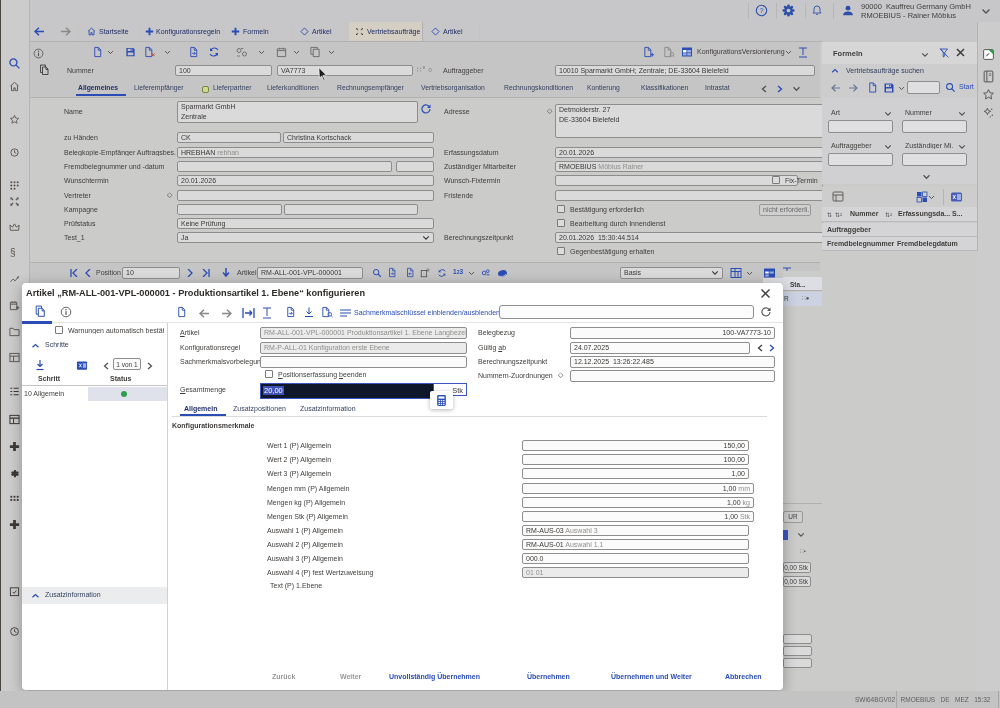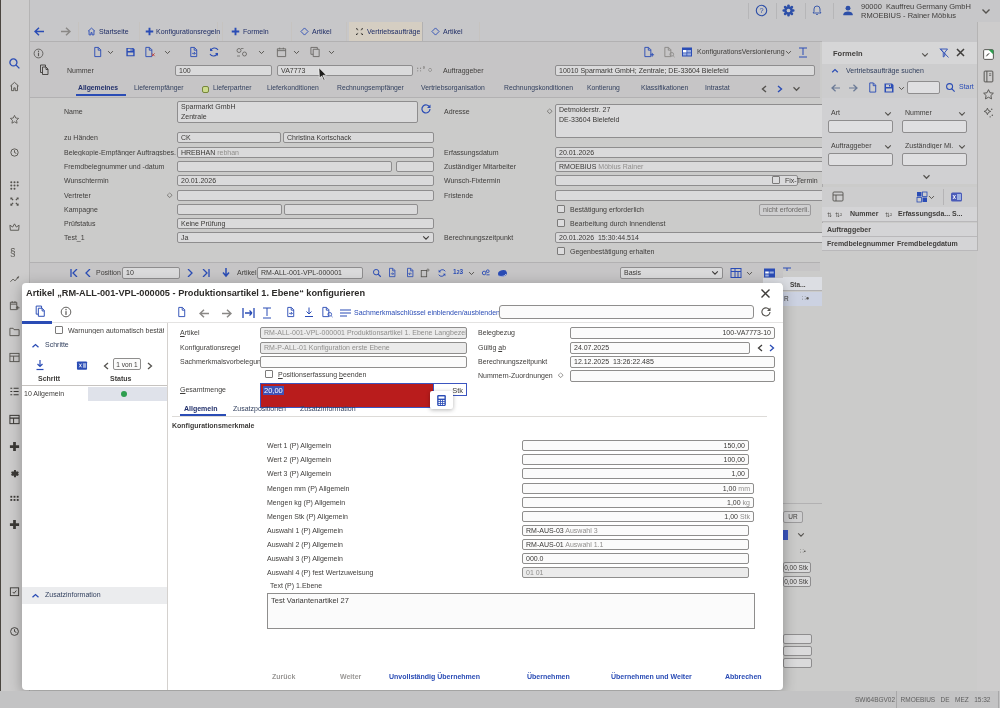--- a/index.html
+++ b/index.html
@@ -584,21 +584,21 @@
     </svg>
   <svg class="icon" style="left:5px;top:84px;" width="13" height="13" viewBox="0 0 24 24">
       <path fill="none" stroke="#53524f" stroke-width="1.7" d="M10 4l1.8 4.2L16 10l-4.2 1.8L10 16l-1.8-4.2L4 10l4.2-1.8z"></path>
       <circle cx="18" cy="6" r="1.3" fill="#53524f"></circle>
       <circle cx="19" cy="17" r="1.3" fill="#53524f"></circle>
       <circle cx="15" cy="20" r="1.3" fill="#53524f"></circle>
     </svg>
 </div>
 
 <div class="ab" id="modal" style="left:22px;top:283px;width:761px;height:407px;background:#ffffff;border-radius:4px;box-shadow:0 3px 14px rgba(0,0,0,0.30);">
-  <div class="ab" style="left:4px;top:5px;font-size:9.2px;font-weight:bold;color:#2d2b29;">Artikel „RM-ALL-001-VPL-000005 - Produktionsartikel 1. Ebene“ konfigurieren</div>
+  <div class="ab" style="left:4px;top:5px;font-size:9.2px;font-weight:bold;color:#2d2b29;">Artikel „RM-ALL-001-VPL-000001 - Produktionsartikel 1. Ebene“ konfigurieren</div>
   <svg class="icon" style="left:738px;top:5px;" width="11" height="11" viewBox="0 0 11 11">
       <path d="M1.5 1.5l8 8M9.5 1.5l-8 8" stroke="#3f3d3b" stroke-width="1.4" fill="none"></path>
     </svg>
 
   <svg class="icon" style="left:12px;top:22px;" width="13" height="14" viewBox="0 0 22 26">
       <path fill="none" stroke="#2a4cb5" stroke-width="1.8" d="M7 6h7l4 4v11H7zM14 6.5V11h4"></path>
       <path fill="none" stroke="#2a4cb5" stroke-width="1.8" d="M13 6V2H3v15h4"></path>
     </svg>
   <div class="ab" style="left:0;top:39px;width:761px;height:1px;background:#e4e3e2;"></div>
     <div class="ab" style="left:0;top:38px;width:30px;height:2.5px;background:#2a4cb5;"></div>
@@ -700,21 +700,21 @@
   <div class="lbl" style="left:158px;top:75px;">Sachmerkmalsvorbelegung</div>
   <div class="inp" style="left:238px;top:73px;width:207px;height:12px;"></div>
   <div class="lbl" style="left:456px;top:75px;">Berechnungszeitpunkt</div>
   <div class="inp" style="left:548px;top:73px;width:205px;height:12px;line-height:10px;">12.12.2025&nbsp; 13:26:22.485</div>
   <div class="chk" style="left:243px;top:87px;"></div>
   <div class="lbl" style="left:256px;top:88px;"><span style="text-decoration:underline">P</span>ositionserfassung <span style="text-decoration:underline">b</span>eenden</div>
   <div class="lbl" style="left:456px;top:89px;">Nummern-Zuordnungen</div>
   <div class="lbl" style="left:536px;top:88px;color:#55534f;">◇</div>
   <div class="inp" style="left:548px;top:87px;width:205px;height:12px;"></div>
   <div class="lbl" style="left:158px;top:103px;"><span style="text-decoration:underline">G</span>esamtmenge</div>
-  <div class="ab" style="left:238px;top:100px;width:173px;height:25px;background:#b91c1c;border:1.5px solid #3b55c0;border-right:none;">
+  <div class="ab" style="left:238px;top:100px;width:173px;height:16px;background:#0f172a;border:1.5px solid #3b55c0;border-right:none;">
       <span style="position:absolute;left:2px;top:1.5px;font-size:7.5px;background:#3f51b5;color:#fff;padding:0 1px;">20,00</span>
     </div>
   <div class="ab" style="left:411px;top:100px;width:34px;height:13px;background:#fff;border:1.5px solid #3b55c0;font-size:7.5px;color:#3f3d3b;text-align:right;padding:1.5px 3px 0 0;">Stk</div>
   <div class="ab" style="left:408px;top:108px;width:23px;height:18px;background:#fff;box-shadow:0 1px 4px rgba(0,0,0,0.3);border-radius:2px;">
       <svg style="position:absolute;left:5px;top:3px;" width="13" height="13" viewBox="0 0 24 24">
         <rect x="4" y="2" width="16" height="20" rx="2" fill="#2a4cb5"></rect>
         <rect x="6.5" y="4.5" width="11" height="4" fill="#fff"></rect>
         <g fill="#fff">
           <rect x="6.5" y="11" width="2.6" height="2.2"></rect>
           <rect x="10.7" y="11" width="2.6" height="2.2"></rect>
@@ -750,21 +750,20 @@
   <div class="inp" style="left:500px;top:228px;width:232px;height:11px;text-align:right;">1,00 <span style="color:#908e8c">Stk</span></div>
   <div class="lbl" style="left:245px;top:244px;">Auswahl 1 (P) Allgemein</div>
   <div class="inp" style="left:500px;top:242px;width:227px;height:11px;">RM-AUS-03 <span style="color:#908e8c">Auswahl 3</span></div>
   <div class="lbl" style="left:245px;top:258px;">Auswahl 2 (P) Allgemein</div>
   <div class="inp" style="left:500px;top:256px;width:227px;height:11px;">RM-AUS-01 <span style="color:#908e8c">Auswahl 1.1</span></div>
   <div class="lbl" style="left:245px;top:272px;">Auswahl 3 (P) Allgemein</div>
   <div class="inp" style="left:500px;top:270px;width:227px;height:11px;">000.0</div>
   <div class="lbl" style="left:245px;top:286px;">Auswahl 4 (P) fest Wertzuweisung</div>
   <div class="inp dis" style="left:500px;top:284px;width:227px;height:11px;">01 01</div>
   <div class="lbl" style="left:248px;top:299px;">Text (P) 1.Ebene</div>
-  <div class="ab" style="left:245px;top:310px;width:488px;height:36px;background:#fbfbfb;border:1px solid #8f8e8d;font-size:7.5px;color:#3a3836;padding:2px 3px;">Test Variantenartikel 27</div>
   <div class="ab" style="left:250px;top:390px;font-size:7px;font-weight:bold;color:#9a9896;">Zurück</div>
   <div class="ab" style="left:318px;top:390px;font-size:7px;font-weight:bold;color:#9a9896;">Weiter</div>
   <div class="ab" style="left:367px;top:390px;font-size:7px;font-weight:bold;color:#2a4cb5;">Unvollständig Übernehmen</div>
   <div class="ab" style="left:505px;top:390px;font-size:7px;font-weight:bold;color:#2a4cb5;">Übernehmen</div>
   <div class="ab" style="left:589px;top:390px;font-size:7px;font-weight:bold;color:#2a4cb5;">Übernehmen und Weiter</div>
   <div class="ab" style="left:703px;top:390px;font-size:7px;font-weight:bold;color:#2a4cb5;">Abbrechen</div>
 </div>
 
 <div class="ab" id="statusbar" style="left:0;top:691px;width:1000px;height:17px;background:#c3c3c4;">
   <div class="ab" style="left:855px;top:5px;font-size:6.5px;color:#606060;">SWi64BGV02&nbsp;&nbsp;&nbsp;RMOEBIUS&nbsp;&nbsp;&nbsp;DE&nbsp;&nbsp;&nbsp;MEZ&nbsp;&nbsp;&nbsp;15:32</div>

